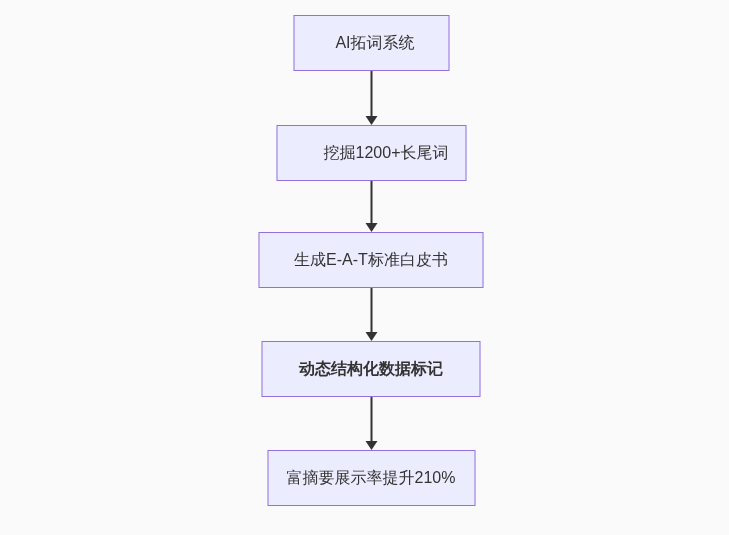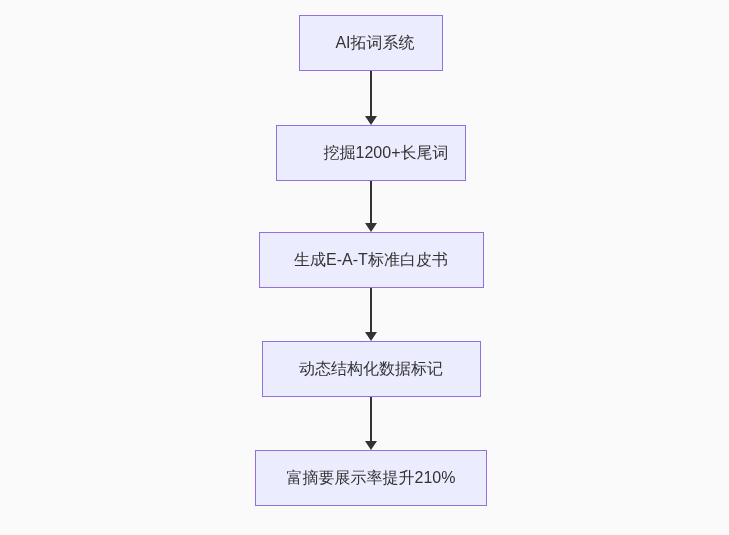--- a/index.html
+++ b/index.html
@@ -34,25 +34,25 @@
     background: #ECECFF;
     border: 1px solid #9370DB;
     color: #333333;
     font-size: 16px;
     display: flex;
     align-items: center;
     justify-content: center;
     text-align: center;
     white-space: nowrap;
   }
-  .node.n1 { width: 144px; padding-left: 8px; }
+  .node.n1 { width: 156px; padding-left: 8px; }
   .node.n2 { width: 190px; padding-left: 30px; }
   .node.n3 { width: 225px; text-align: right; }
-  .node.n4 { width: 219px; }
-  .node.n5 { width: 232px; }
+  .node.n4 { width: 219px; font-weight: bold; }
+  .node.n5 { width: 208px; }
   .arrow {
     display: flex;
     flex-direction: column;
     align-items: center;
   }
   .arrow.a1 { height: 54px; }
   .arrow.a2 { height: 51px; }
   .arrow.a3 { height: 53px; }
   .arrow.a4 { height: 53px; }
   .arrow .line {

